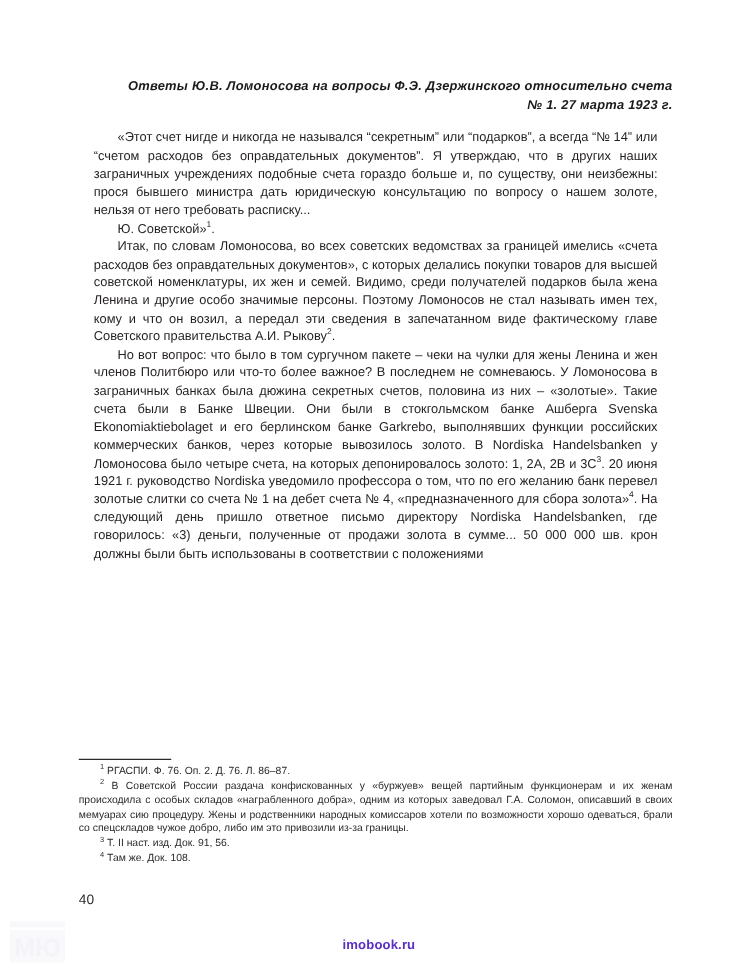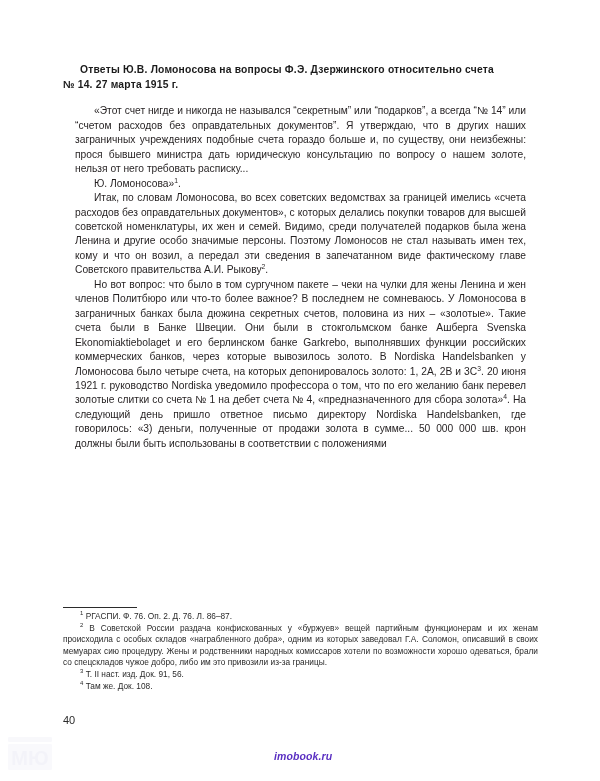--- a/index.html
+++ b/index.html
@@ -26,22 +26,23 @@
     position: absolute;
     left: 63px;
     top: 62px;
     width: 475px;
   }
 
   .doc-title {
     font-size: 10.3px;
     line-height: 15.2px;
     font-weight: bold;
+    font-style: italic;
     letter-spacing: 0.02em;
-    text-align: left;
+    text-align: right;
     margin: 0 0 7px 0;
     text-indent: 17px;
     color: #1b1b1b;
   }
 
   .body-text {
     font-size: 10.25px;
     line-height: 14.45px;
     text-align: justify;
     text-justify: inter-word;
@@ -111,42 +112,41 @@
     height: 40px;
     opacity: 0.5;
     pointer-events: none;
   }
 
   .brand {
     position: absolute;
     left: 274px;
     top: 750px;
     font-size: 10.5px;
-    font-style: italic;
     font-weight: bold;
     letter-spacing: 0.01em;
     color: #5a2fc2;
   }
 </style>
 </head>
 <body>
 
 <div class="page">
 
   <div class="content">
 
     <h1 class="doc-title">
       <span>Ответы Ю.В. Ломоносова на вопросы Ф.Э. Дзержинского относительно счета</span>
       <br>
-      <span>№ 14. 27 марта 1915 г.</span>
+      <span>№ 1. 27 марта 1923 г.</span>
     </h1>
 
     <div class="body-text">
       <p>«Этот счет нигде и никогда не назывался “секретным” или “подарков”, а всегда “№ 14” или “счетом расходов без оправдательных документов”. Я утверждаю, что в других наших заграничных учреждениях подобные счета гораздо больше и, по существу, они неизбежны: прося бывшего министра дать юридическую консультацию по вопросу о нашем золоте, нельзя от него требовать расписку...</p>
-      <p><span>Ю. Ломоносова»</span><sup>1</sup><span>.</span></p>
+      <p><span>Ю. Советской»</span><sup>1</sup><span>.</span></p>
       <p><span>Итак, по словам Ломоносова, во всех советских ведомствах за границей имелись «счета расходов без оправдательных документов», с которых делались покупки товаров для высшей советской номенклатуры, их жен и семей. Видимо, среди получателей подарков была жена Ленина и другие особо значимые персоны. Поэтому Ломоносов не стал называть имен тех, кому и что он возил, а передал эти сведения в запечатанном виде фактическому главе Советского правительства А.И. Рыкову</span><sup>2</sup><span>.</span></p>
       <p><span>Но вот вопрос: что было в том сургучном пакете – чеки на чулки для жены Ленина и жен членов Политбюро или что-то более важное? В последнем не сомневаюсь. У Ломоносова в заграничных банках была дюжина секретных счетов, половина из них – «золотые». Такие счета были в Банке Швеции. Они были в стокгольмском банке Ашберга Svenska Ekonomiaktiebolaget и его берлинском банке Garkrebo, выполнявших функции российских коммерческих банков, через которые вывозилось золото. В Nordiska Handelsbanken у Ломоносова было четыре счета, на которых депонировалось золото: 1, 2А, 2В и 3С</span><sup>3</sup><span>. 20 июня 1921 г. руководство Nordiska уведомило профессора о том, что по его желанию банк перевел золотые слитки со счета № 1 на дебет счета № 4, «предназначенного для сбора золота»</span><sup>4</sup><span>. На следующий день пришло ответное письмо директору Nordiska Handelsbanken, где говорилось: «3) деньги, полученные от продажи золота в сумме... 50 000 000 шв. крон должны были быть использованы в соответствии с положениями</span></p>
     </div>
 
   </div>
 
   <div class="footnotes">
     <div class="fn-rule"></div>
     <ul class="fn-list">
       <li class="fn-item"><sup>1</sup> <span>РГАСПИ. Ф. 76. Оп. 2. Д. 76. Л. 86–87.</span></li>

